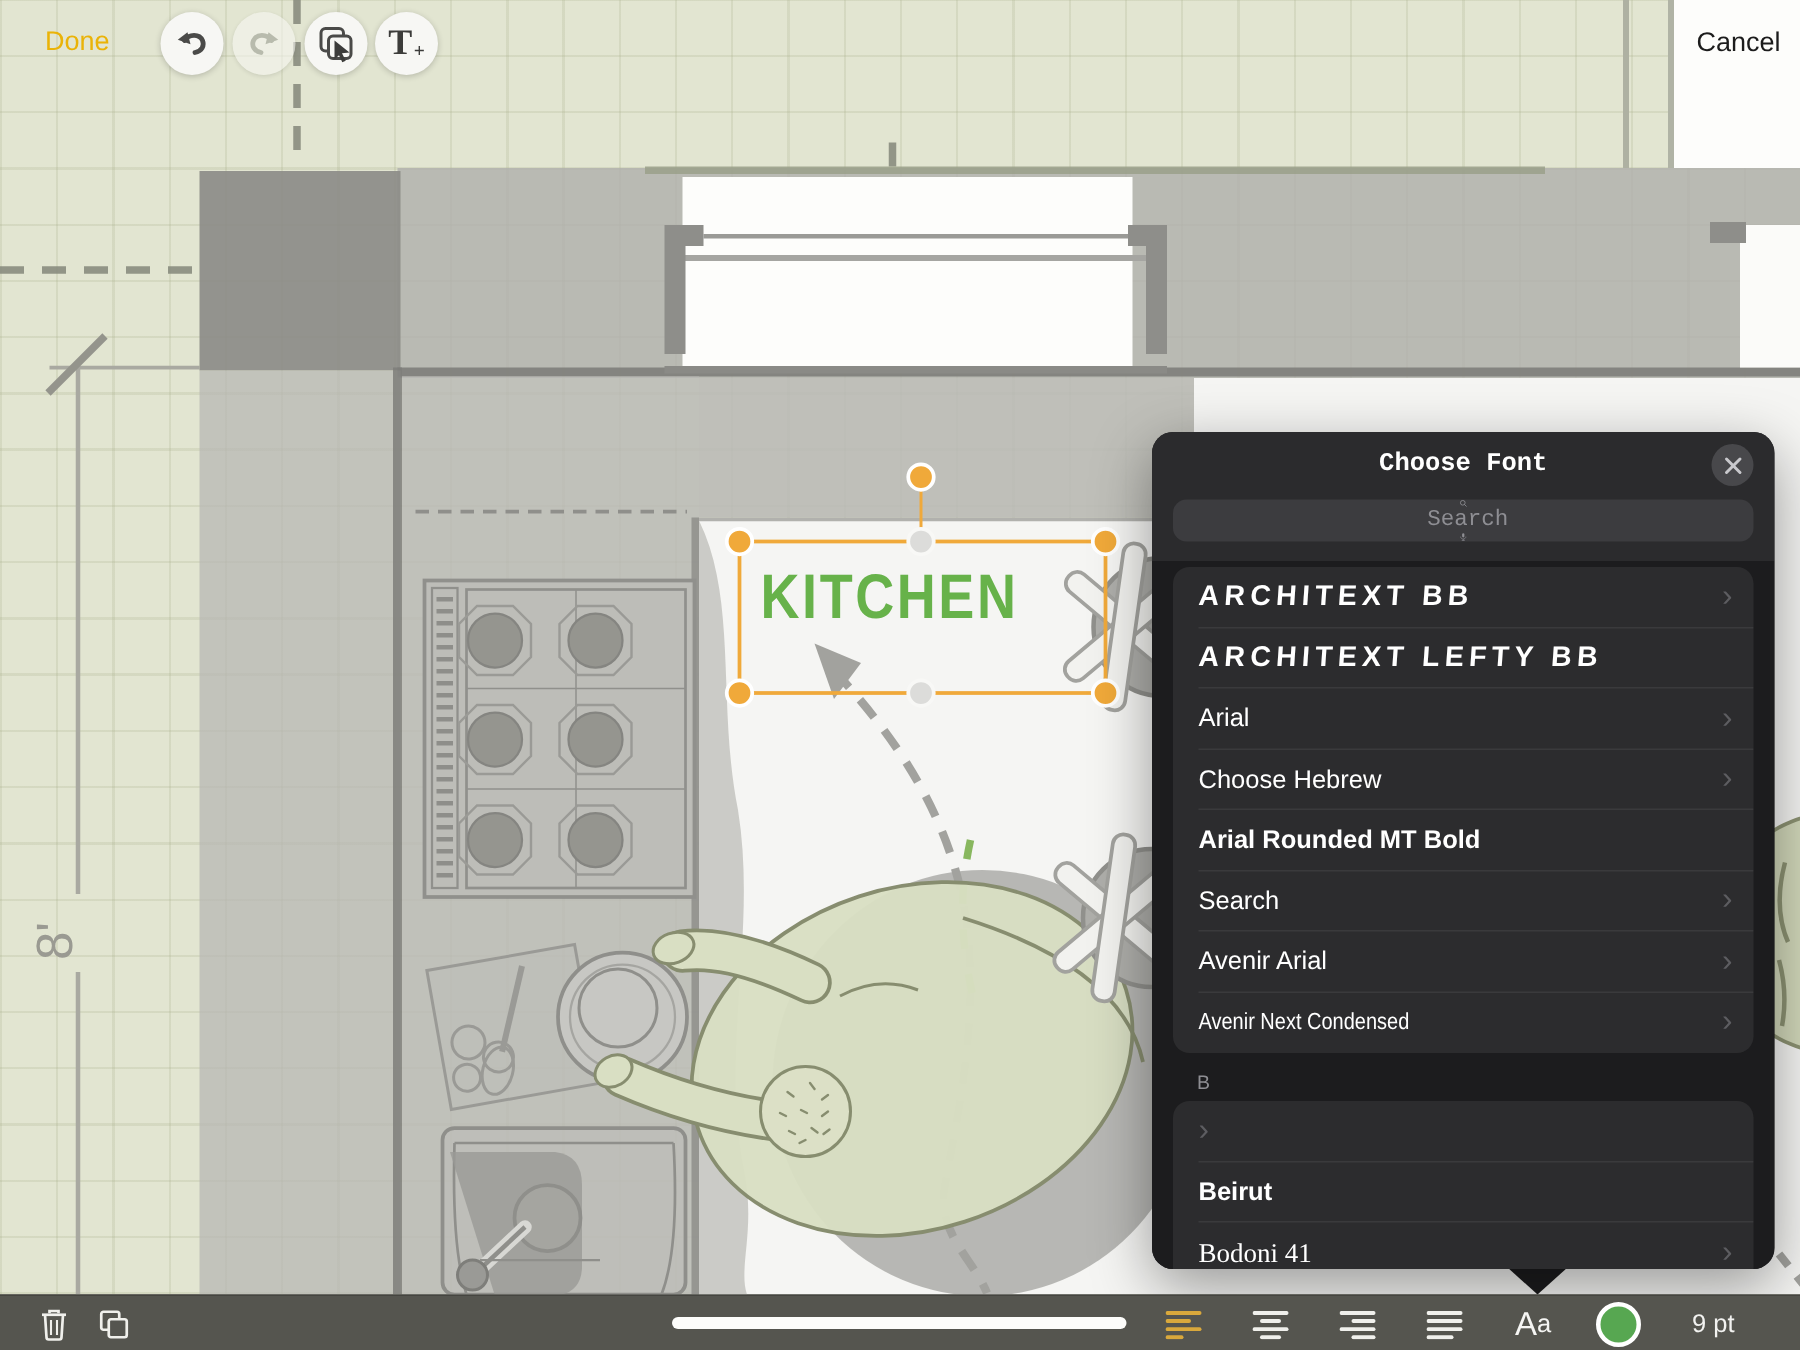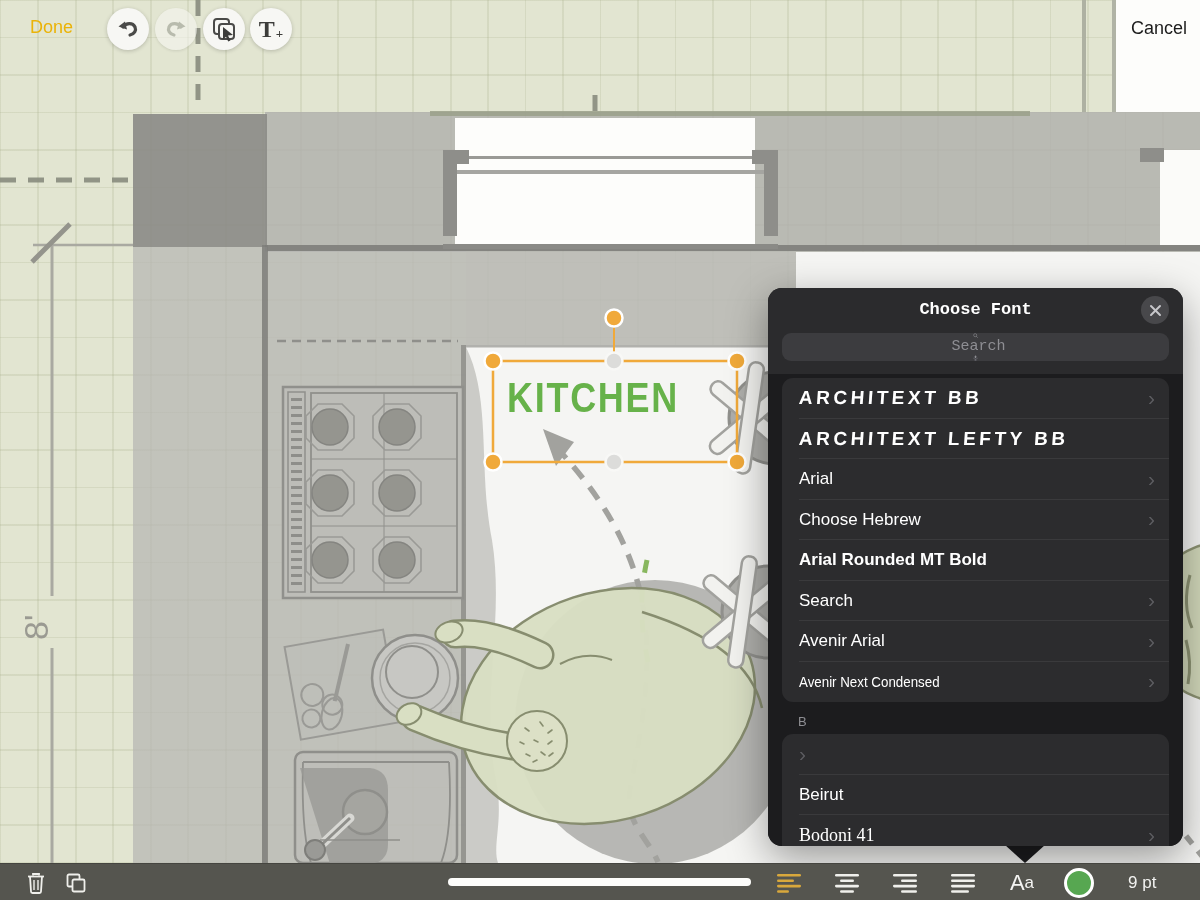--- a/index.html
+++ b/index.html
@@ -40,21 +40,21 @@
   .fgroup{margin:4px 14px 0 14px;border-radius:11px;background:#2c2c2e;overflow:hidden;}
   .frow{position:relative;height:40.5px;display:flex;align-items:center;padding:0 14px 0 17px;cursor:pointer;}
   .frow:not(:last-child)::after{content:"";position:absolute;left:17px;right:0;bottom:0;height:1px;background:#3a3a3c;}
   .fname{flex:1;font-size:17px;color:#fff;white-space:nowrap;}
   .chev{font-size:21px;color:#5d5d61;line-height:1;margin-top:-2px;}
   .sec-head{margin:12px 0 4px 30px;font-size:13px;color:#8e8e93;height:16px;}
   .f-architext .fname{letter-spacing:3.5px;font-weight:600;font-size:19px;transform:skewX(-4deg);}
   .f-rounded .fname{font-weight:700;}
   .f-condensed .fname{font-size:15.5px;transform:scaleX(.86);transform-origin:left center;}
   .f-serif .fname{font-family:"Liberation Serif",serif;font-size:18px;}
-  .f-beirut .fname{font-weight:400;}
+  .f-beirut .fname{font-weight:700;}
   
   #bottombar{position:absolute;left:0;top:863px;width:1200px;height:37px;background:#55554f;
     border-top:1px solid rgba(0,0,0,.18);box-sizing:border-box;}
   .bb-icon{position:absolute;top:0;height:37px;display:flex;align-items:center;justify-content:center;cursor:pointer;}
   .slider-pill{position:absolute;left:448px;top:14px;width:303px;height:8px;border-radius:4px;background:#fdfdfb;cursor:pointer;}
   .aa-label{font-size:22px;color:#f5f5f3;letter-spacing:0;}
   .aa-label .sm{font-size:17px;}
   .color-swatch{position:absolute;left:1064px;top:3.5px;width:30px;height:30px;border-radius:50%;
     border:3px solid #fff;box-sizing:border-box;cursor:pointer;}
   .pt-label{position:absolute;left:1128px;top:9px;width:50px;font-size:17px;color:#f2f2f0;}

